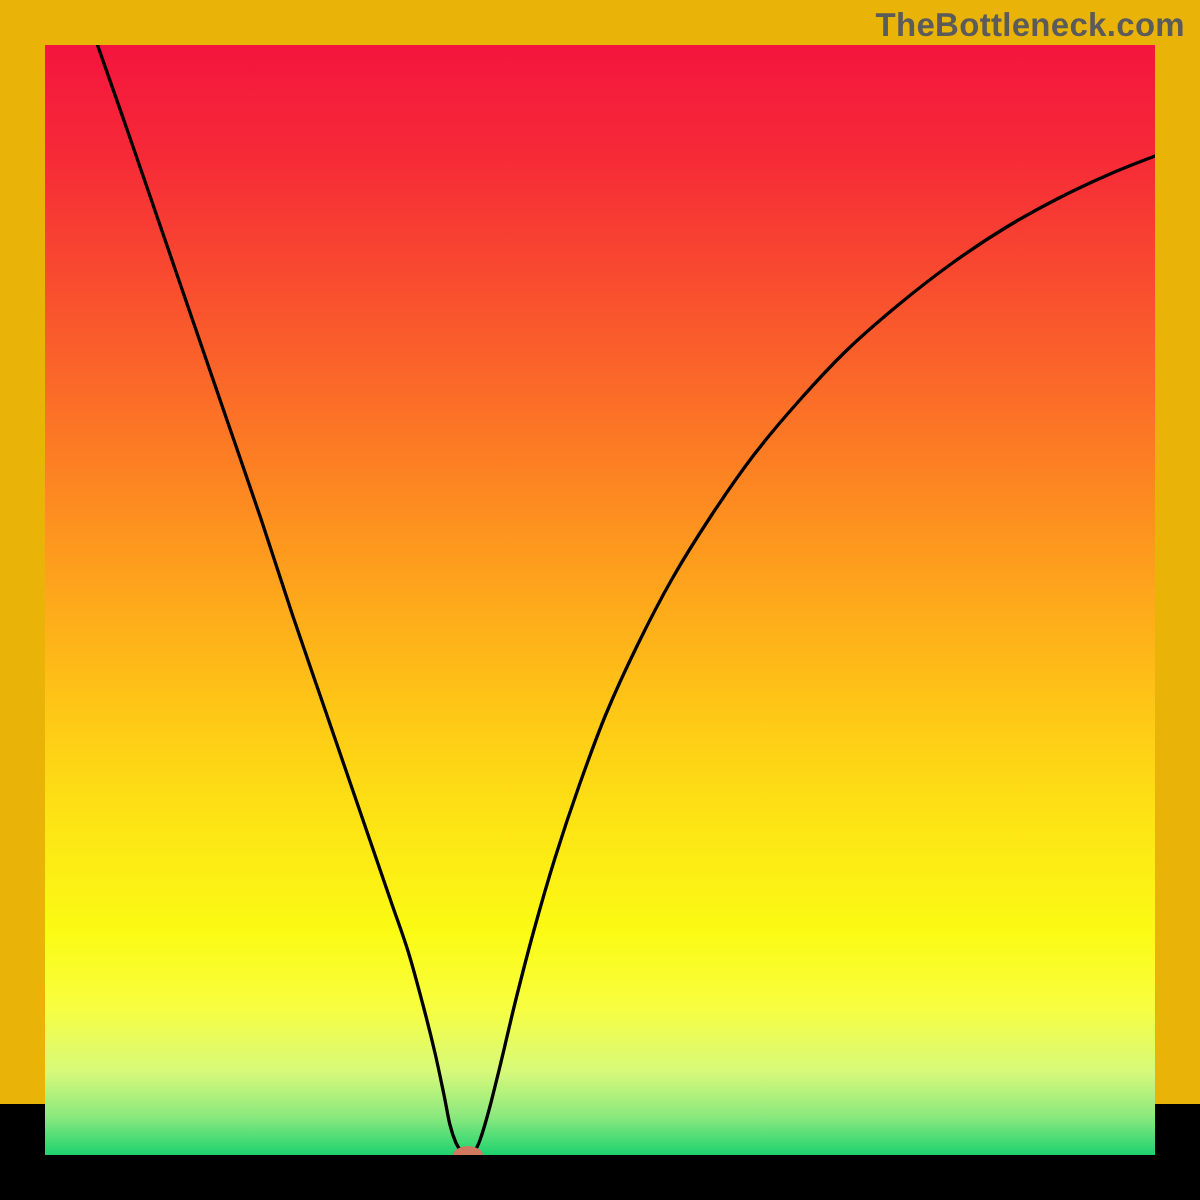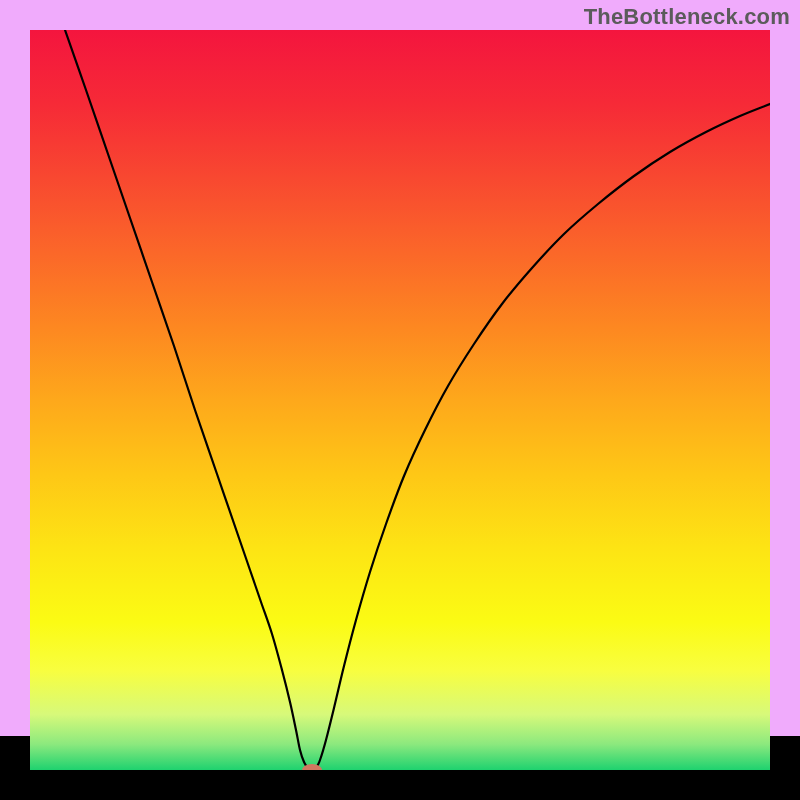--- a/index.html
+++ b/index.html
@@ -7,21 +7,21 @@
     padding: 0;
     width: 800px;
     height: 800px;
     overflow: hidden;
     background: #000;
   }
   .frame {
     position: relative;
     width: 800px;
     height: 736px;
-    background: #f0abfc;
+    background: #eab308;
   }
   .watermark {
     position: absolute;
     top: 4px;
     right: 10px;
     font-family: Arial, Helvetica, sans-serif;
     font-size: 22px;
     font-weight: 600;
     color: #5b5b5b;
     letter-spacing: 0.2px;

